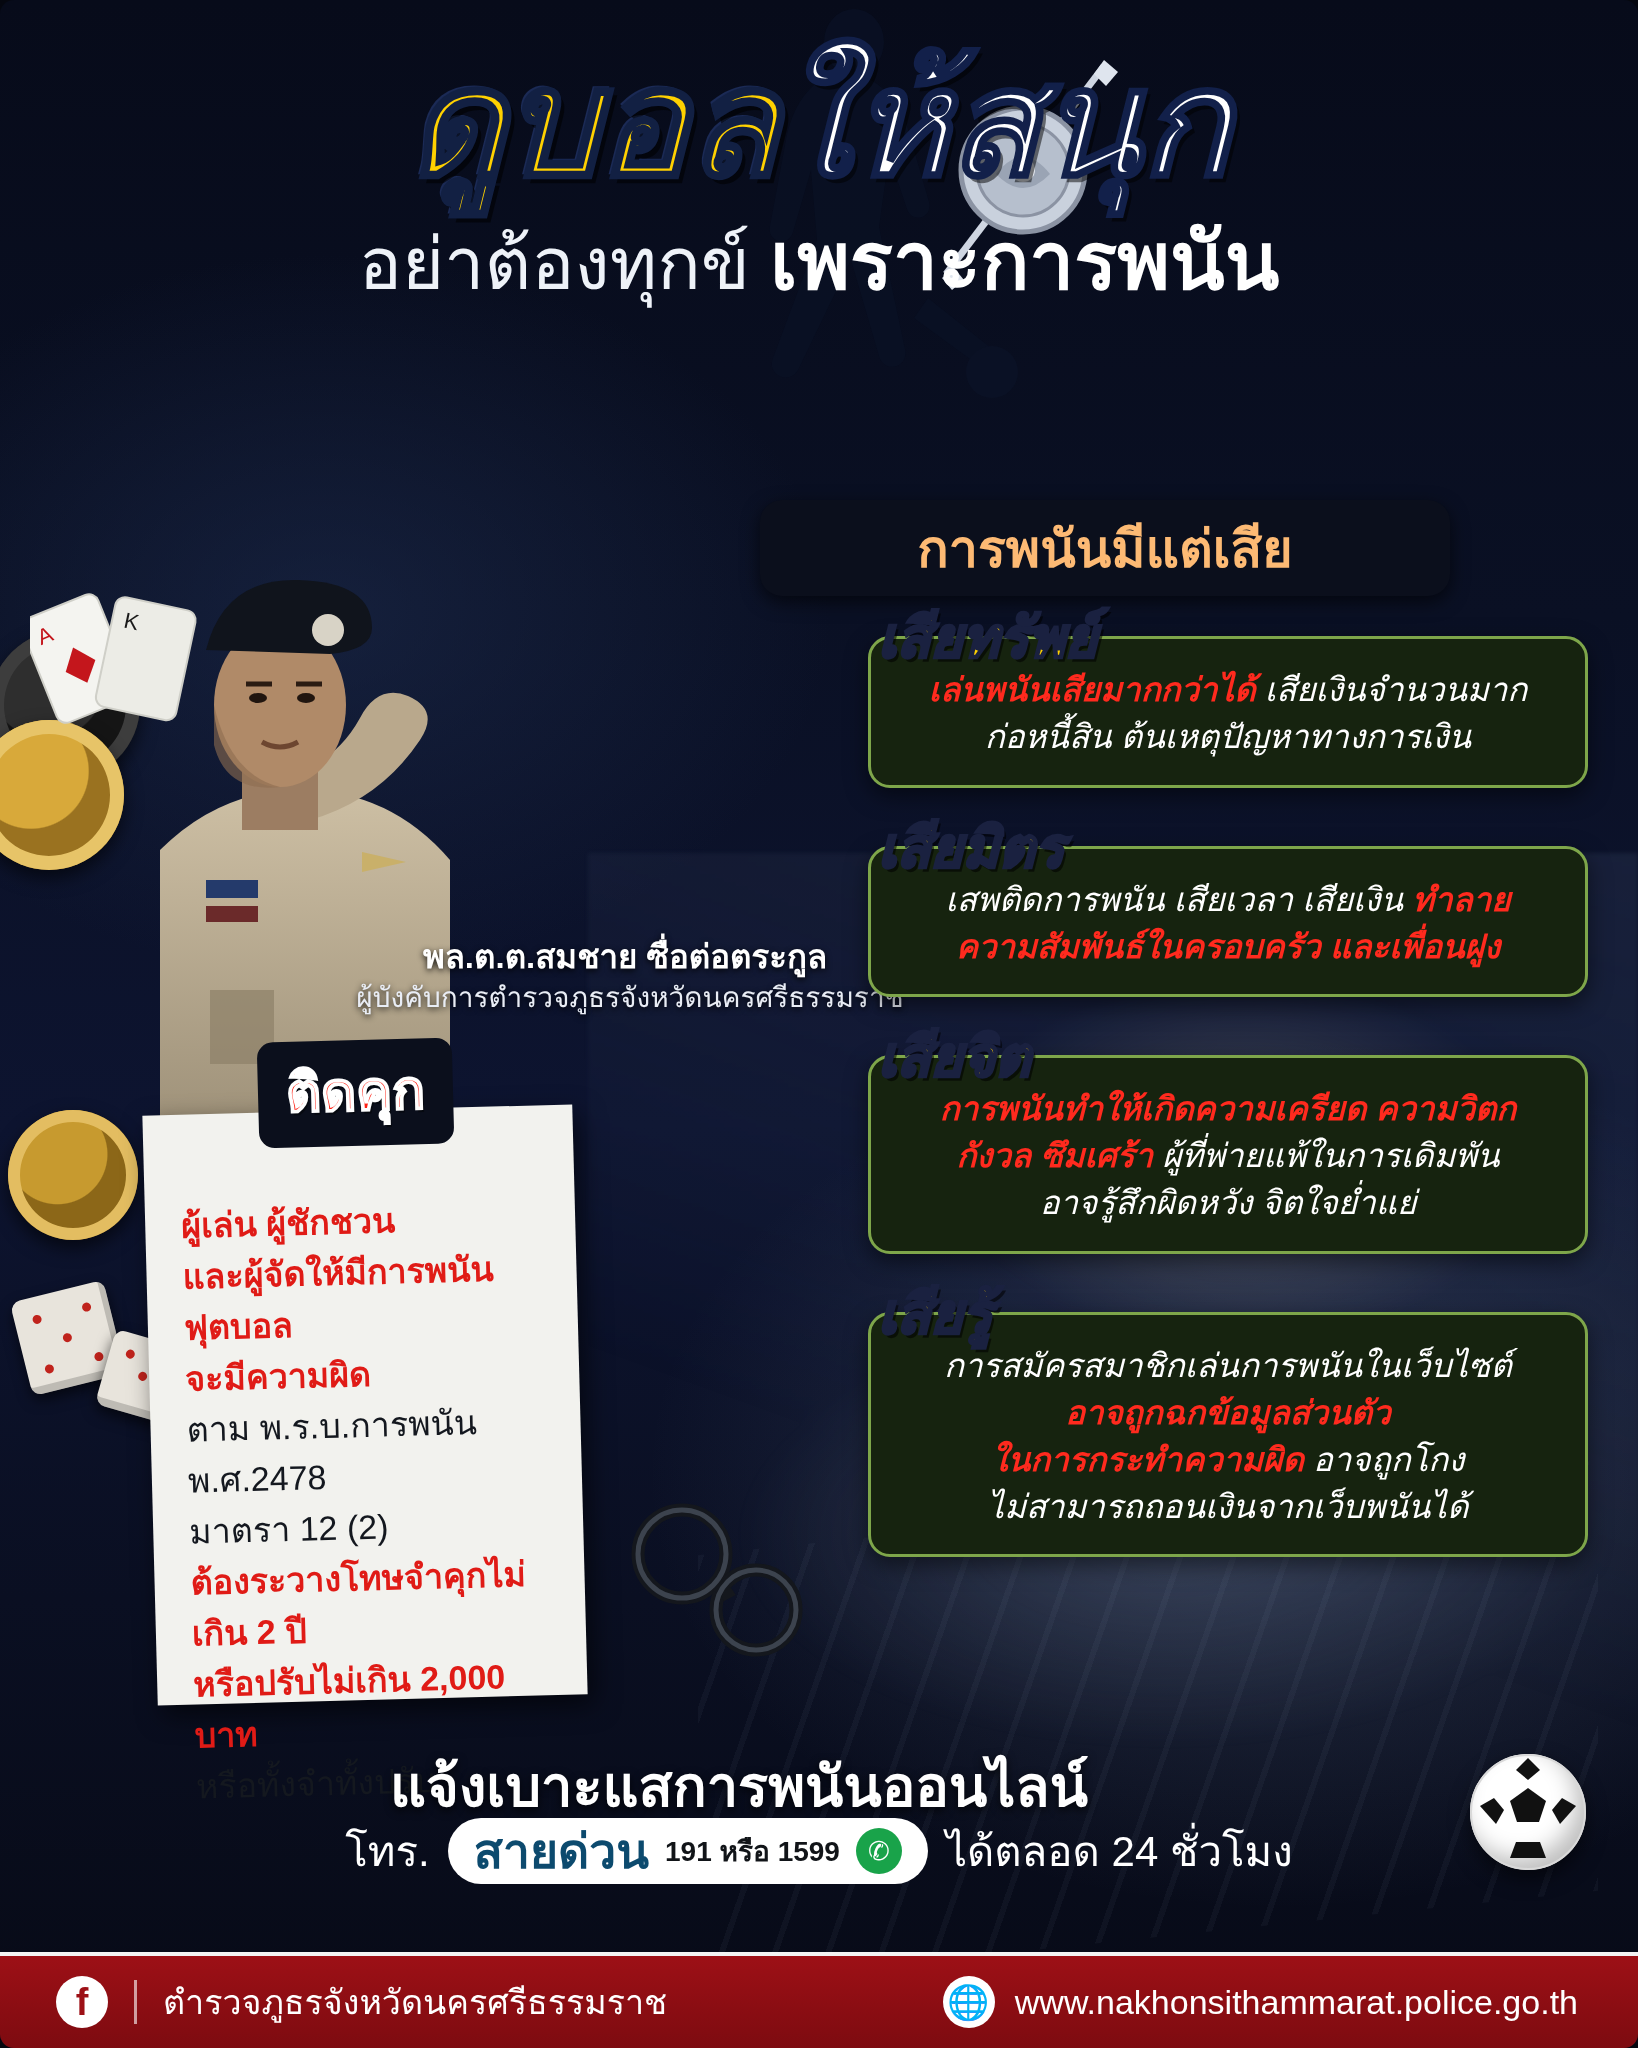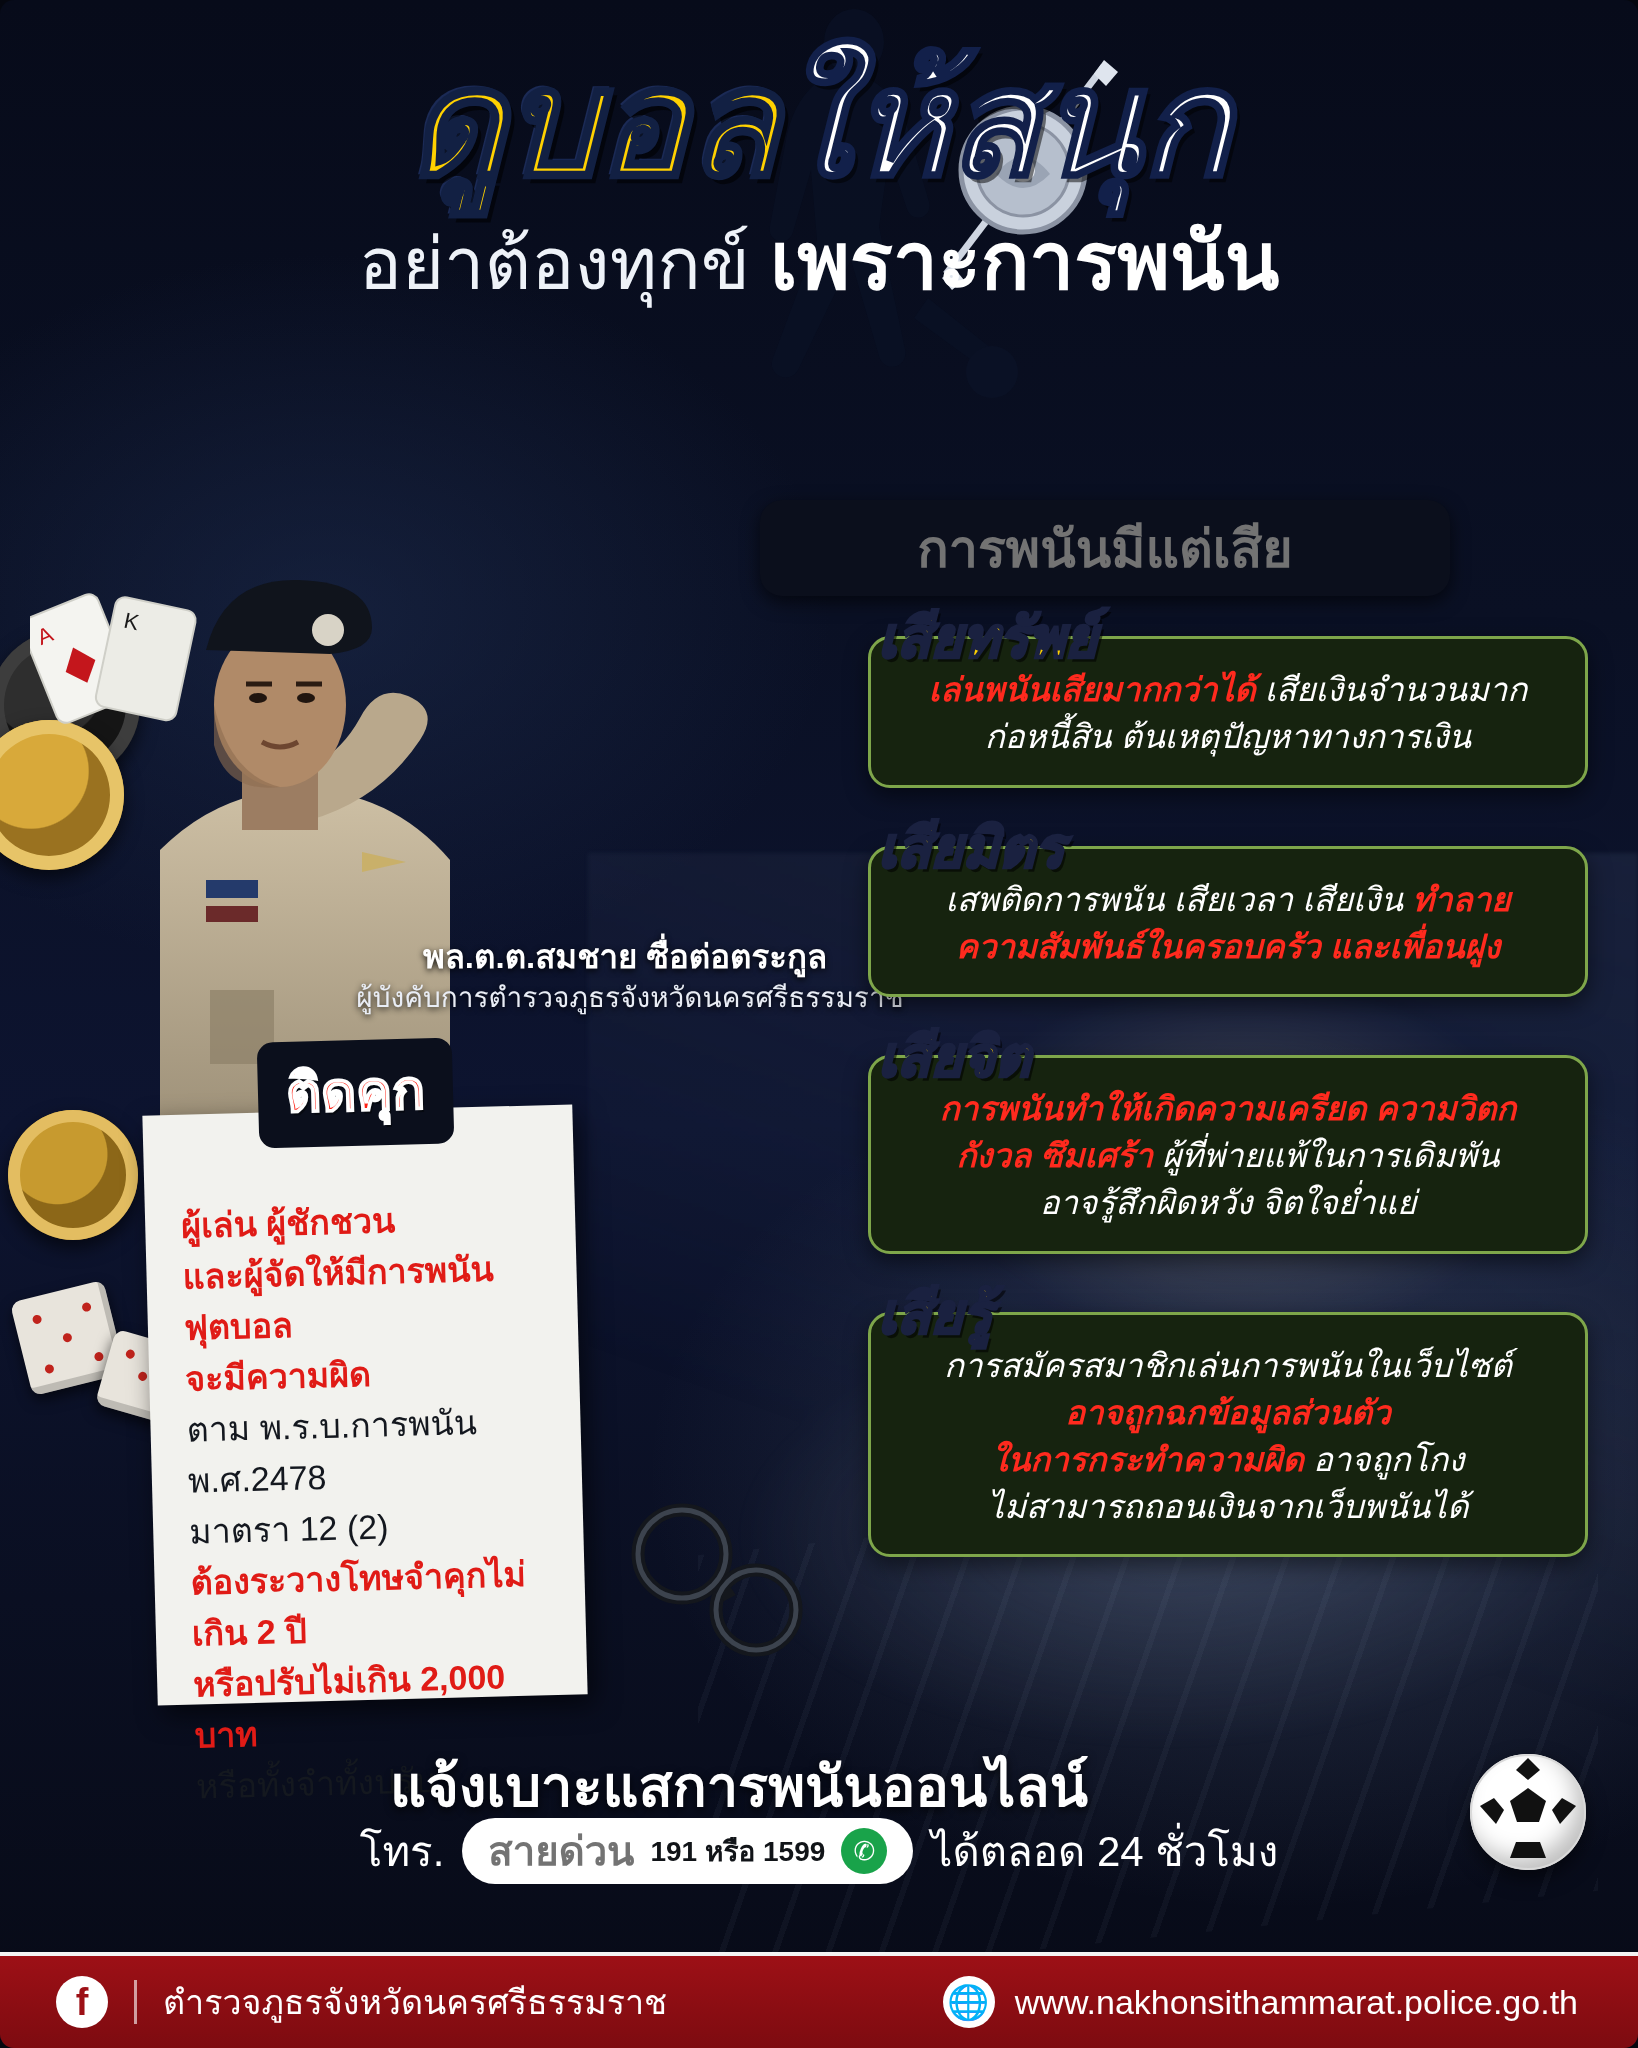--- a/index.html
+++ b/index.html
@@ -98,21 +98,21 @@
   
   .pill-header {
     position: absolute;
     left: 760px; top: 500px;
     width: 690px; height: 96px;
     background: #0b0f1c;
     border-radius: 22px;
     display: flex; align-items: center; justify-content: center;
     box-shadow: 0 6px 18px rgba(0,0,0,0.6);
   }
-  .pill-header span { color: #737373; font-size: 52px; font-weight: bold; font-family: Liberation Mono, monospace; }
+  .pill-header span { color: #fdba74; font-size: 52px; font-weight: bold; font-family: Liberation Mono, monospace; }
 
   
   .cards { position: absolute; left: 868px; top: 636px; width: 720px; }
   .card { position: relative; margin-bottom: 34px; font-style: italic; }
   .card-title {
     position: absolute;
     left: 10px; top: -42px;
     font-size: 55px; font-weight: bold;
     color: #ffd100;
     -webkit-text-stroke: 3px #1a2140;
@@ -225,21 +225,21 @@
     display: flex; align-items: flex-start; justify-content: center; gap: 18px;
   }
   .tel-label { color: #ffffff; font-size: 42px; }
   .tel-pill {
     background: #ffffff;
     border-radius: 40px;
     height: 66px;
     display: flex; align-items: center; gap: 16px;
     padding: 0 26px;
   }
-  .tel-pill .txt { color: #737373; font-size: 40px; font-weight: bold; }
+  .tel-pill .txt { color: #0c4a6e; font-size: 48px; font-weight: bold; }
   .tel-pill .num { color: #111418; font-size: 28px; font-weight: bold; }
   .phone-ico {
     width: 46px; height: 46px; border-radius: 50%;
     background: #19a34a; display: flex; align-items: center; justify-content: center;
     color: #fff; font-size: 26px;
   }
   .tel-tail { color: #ffffff; font-size: 42px; }
 
   
   .footer {

